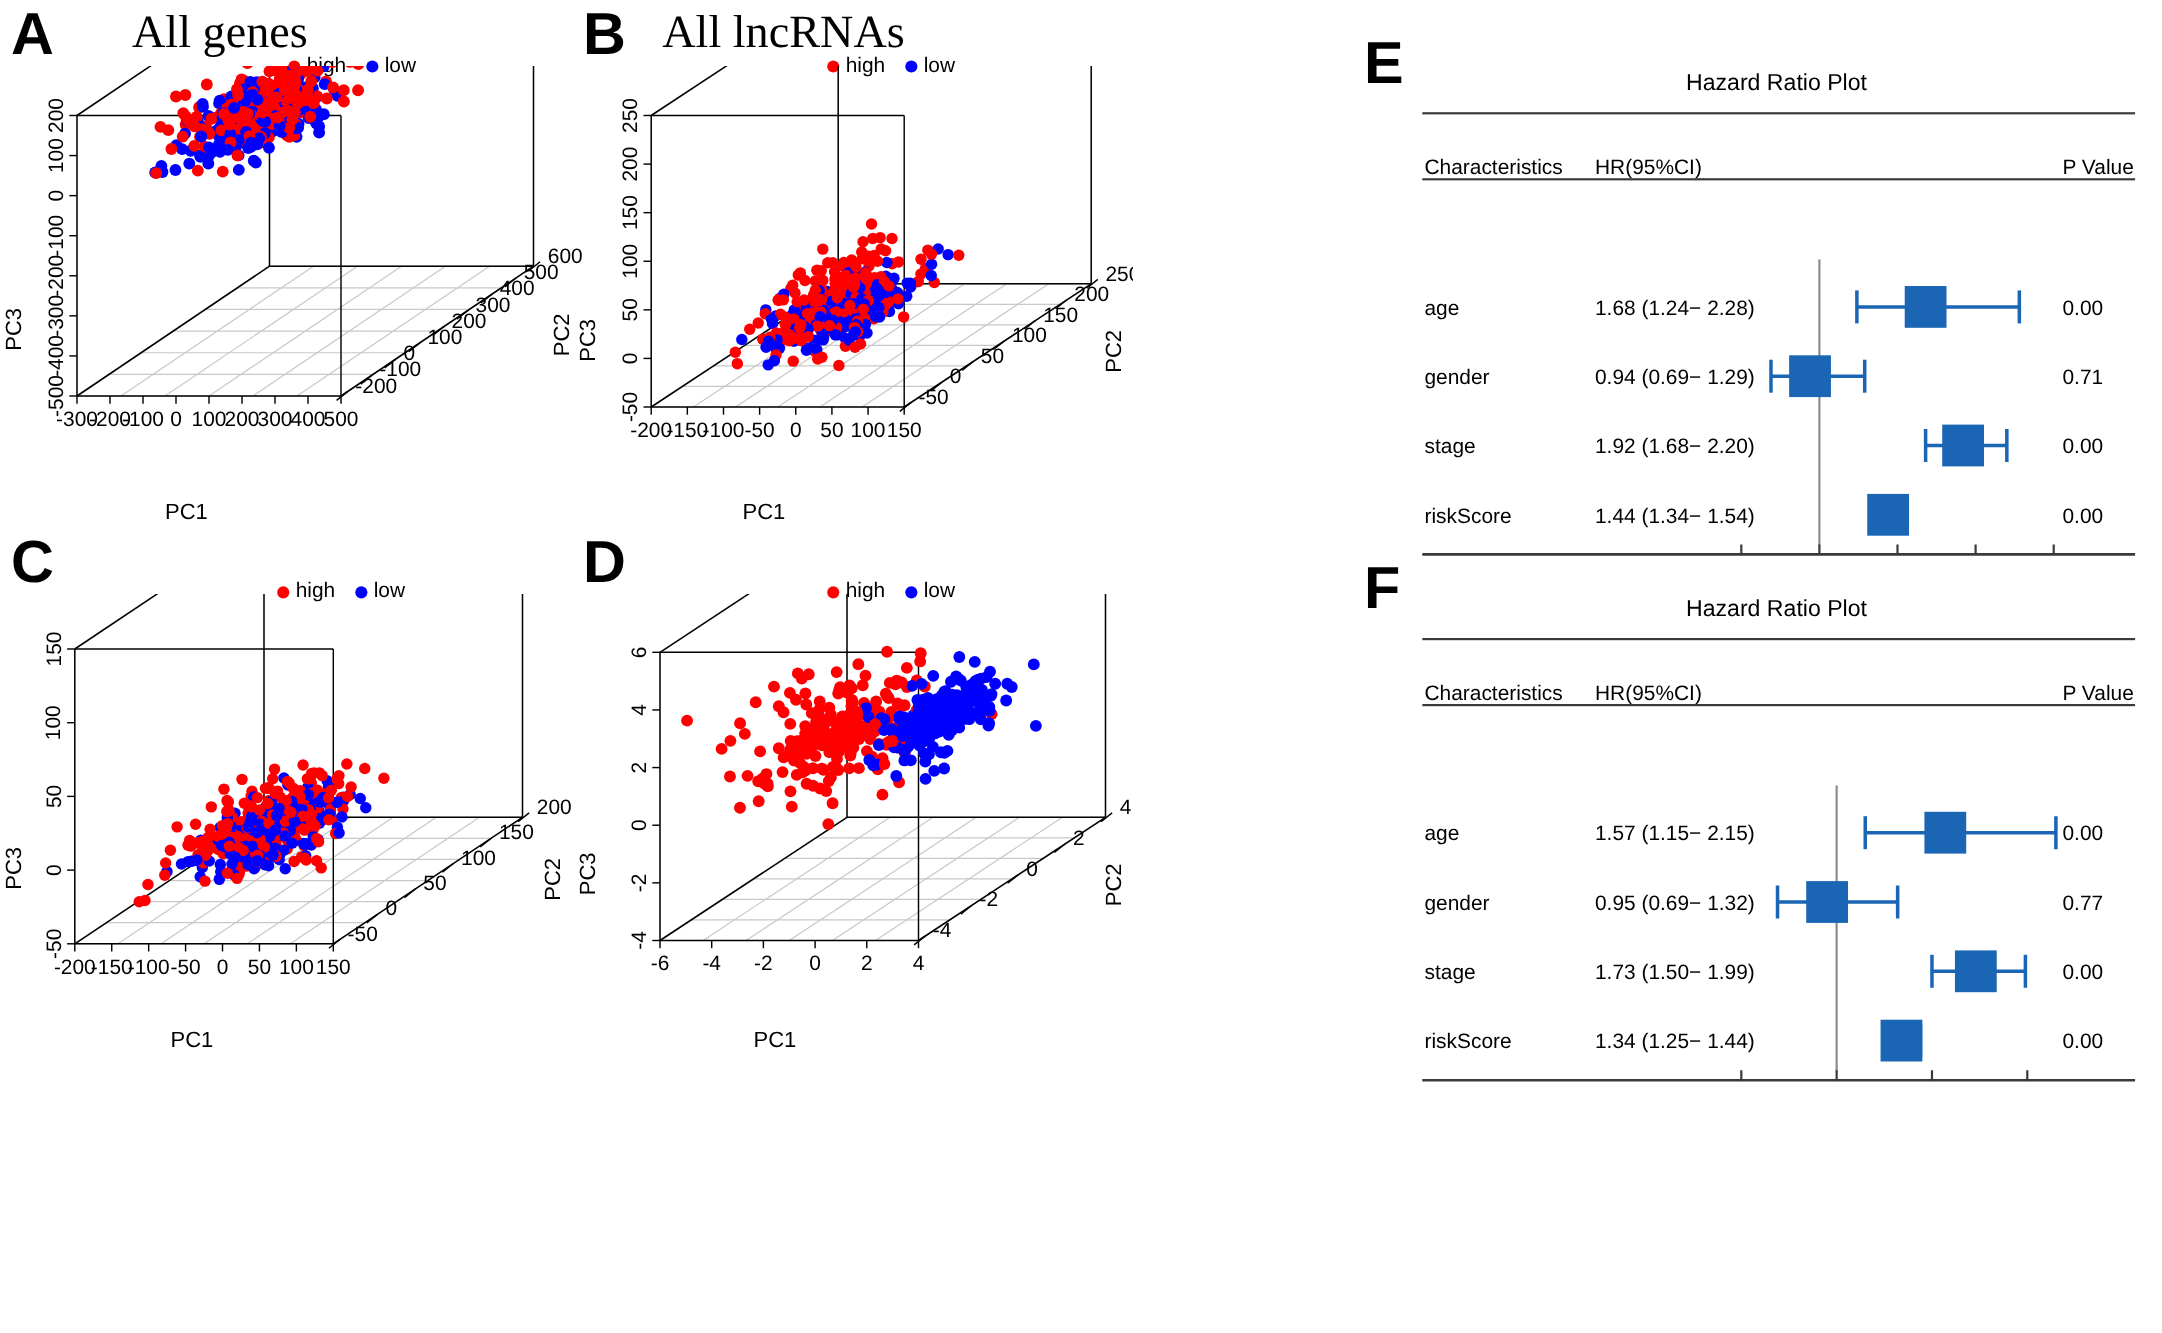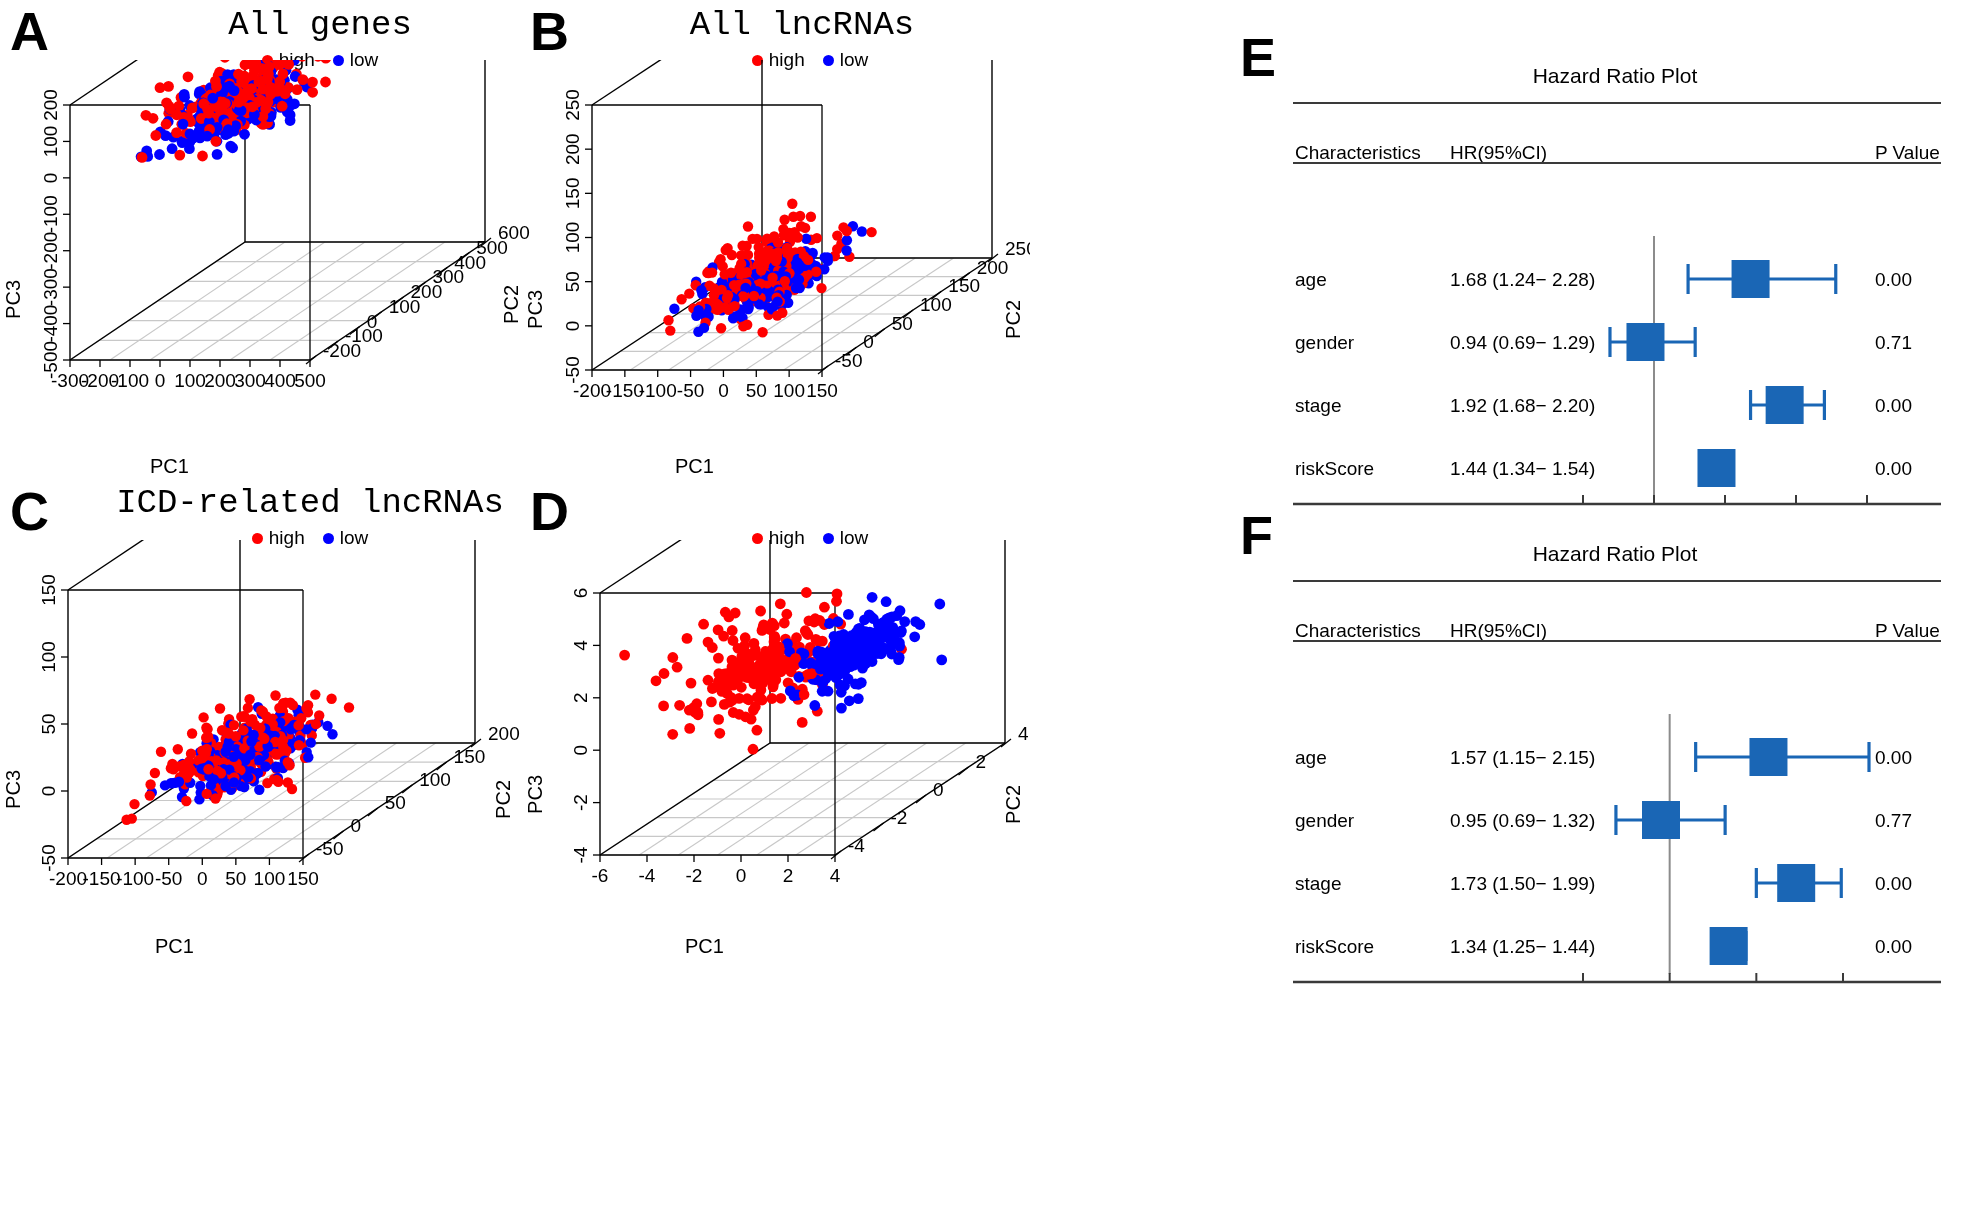--- a/index.html
+++ b/index.html
@@ -1,20 +1,20 @@
 <!DOCTYPE html>
 <html><head>
 <meta charset="utf-8">
 <style>
   html,body{margin:0;padding:0;background:#fff;}
   body{width:1965px;height:1212px;position:relative;
        font-family:"Liberation Sans", sans-serif;color:#000;overflow:hidden;}
   .panel{position:absolute;}
   .plabel{font-family:"Liberation Sans", sans-serif;font-weight:bold;font-size:54px;line-height:1;}
-  .ptitle{font-family:Liberation Mono, monospace;font-size:34px;text-align:center;white-space:nowrap;}
+  .ptitle{font-family:Liberation Serif, serif;font-size:42px;white-space:nowrap;}
   .legend{display:flex;gap:18px;align-items:center;justify-content:center;
           font-family:"Liberation Sans", sans-serif;font-size:19px;margin-top:3px;}
   .legend .itm{display:flex;align-items:center;gap:6px;}
   .dot{width:11px;height:11px;border-radius:50%;display:inline-block;}
   .axlab{font-family:"Liberation Sans", sans-serif;font-size:20px;}
   .vlab{font-family:"Liberation Sans", sans-serif;font-size:20px;
         writing-mode:vertical-rl;transform:rotate(180deg);white-space:nowrap;}
   svg{display:block;}
   
   .fp{position:absolute;}
@@ -1070,21 +1070,20 @@
         <circle cx="154.4" cy="248.7" r="5.2" fill="#0000FF" stroke="none"></circle>
       </g>
     </svg>
   <div class="axlab" style="position:absolute;left:155px;top:455px;">PC1</div>
   <div class="vlab" style="position:absolute;left:4px;top:290px;">PC3</div>
   <div class="vlab" style="position:absolute;left:482px;top:300px;">PC2</div>
 </div>
 
 <div class="panel" style="left:0;top:480px;width:530px;height:480px;">
   <div class="plabel" style="position:absolute;left:10px;top:4px;">C</div>
-  <div class="ptitle" style="position:absolute;left:100px;top:4px;width:420px;">ICD-related lncRNAs</div>
   <div class="legend" style="position:absolute;left:100px;top:44px;width:420px;">
     <span class="itm">
         <span class="dot" style="background:#FF0000"></span>
         <span>high</span>
       </span>
     <span class="itm">
         <span class="dot" style="background:#0000FF"></span>
         <span>low</span>
       </span>
   </div>

